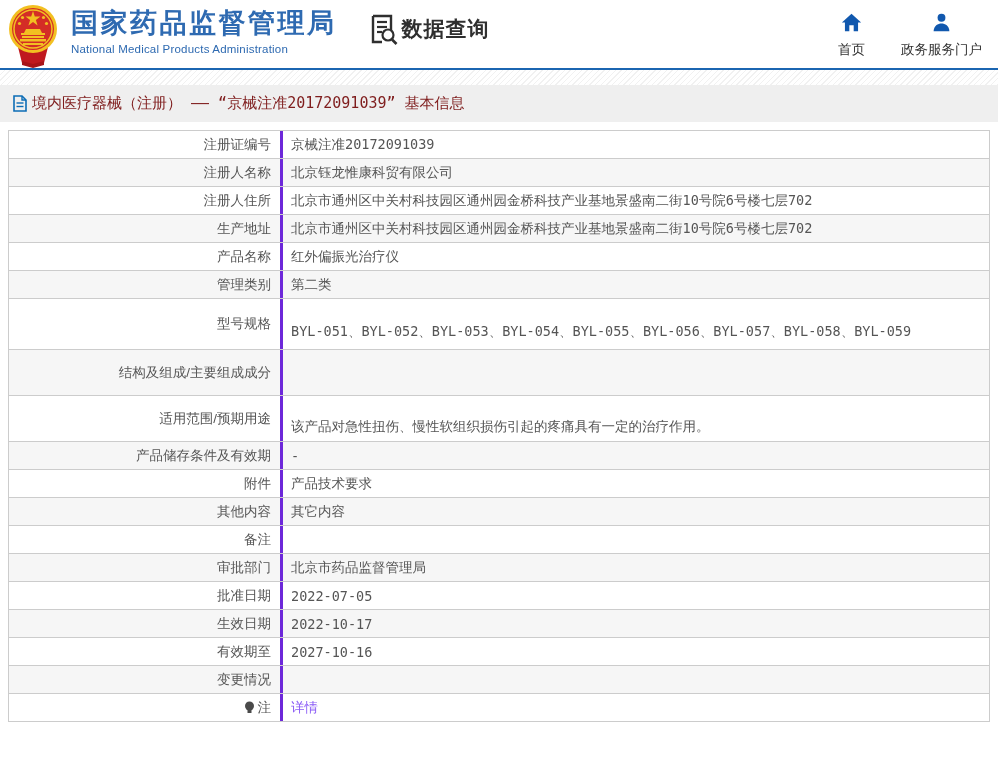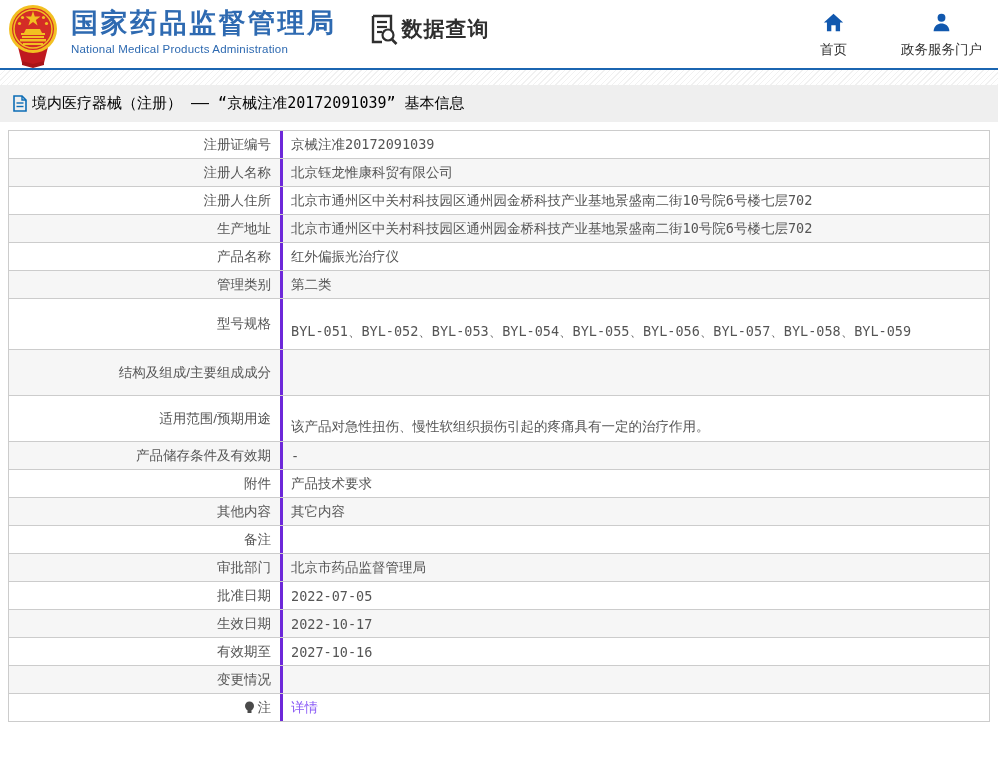--- a/index.html
+++ b/index.html
@@ -15,38 +15,38 @@
   .brand { display: flex; align-items: flex-start; margin-left: 8px; }
   .emblem { width: 50px; height: 66px; margin-top: 4px; }
   .titles { margin-left: 13px; margin-top: 10px; }
   .title-cn { font-size: 27px; font-weight: bold; color: #2e6ab1; letter-spacing: 2.5px; line-height: 1.1; }
   .title-en { font-size: 11.5px; color: #2e6ab1; margin-top: 4px; letter-spacing: 0.2px; }
 
   .query { display: flex; align-items: center; margin-left: 32px; margin-top: -10px; }
   .query-icon { width: 29px; height: 31px; }
   .query-text { font-size: 21px; font-weight: 600; color: #2f2f2f; margin-left: 4px; letter-spacing: 1px; }
 
-  .hnav { margin-left: auto; display: flex; gap: 54px; margin-right: 16px; margin-top: 2px; }
+  .hnav { margin-left: auto; display: flex; gap: 36px; margin-right: 16px; margin-top: 2px; }
   .hnav-item { display: flex; flex-direction: column; align-items: center; cursor: pointer; }
   .hnav-item svg { width: 21px; height: 21px; }
   .hnav-label { font-size: 13.5px; color: #333; margin-top: 8px; white-space: nowrap; }
 
   
   .blue-rule { height: 2px; background: #1b65b1; }
   .hatch-band {
     height: 15px;
     background: repeating-linear-gradient(135deg, #ffffff 0px, #ffffff 3px, #f1f1f1 3px, #f1f1f1 4px);
   }
   .breadcrumb {
     height: 37px; background: #efefef;
     display: flex; align-items: center; padding-left: 13px;
   }
   .bc-icon { width: 14px; height: 17px; margin-right: 5px; flex: 0 0 auto; }
   .bc-text {
-    font-size: 15px; color: #000000;
+    font-size: 15px; color: #7f1d1d;
     font-family: "DejaVu Sans Mono", "Liberation Sans", sans-serif;
   }
 
   
   .info-table { margin: 8px 8px 0 8px; border: 1px solid #cccccc; border-bottom: none; }
   .trow { display: flex; border-bottom: 1px solid #cccccc; min-height: 28px; background: #ffffff; }
   .trow:nth-child(even) { background: #f6f6f6; }
   .trow.row-xl { min-height: 51px; }
   .trow.row-lg { min-height: 46px; }
   .tlabel {

